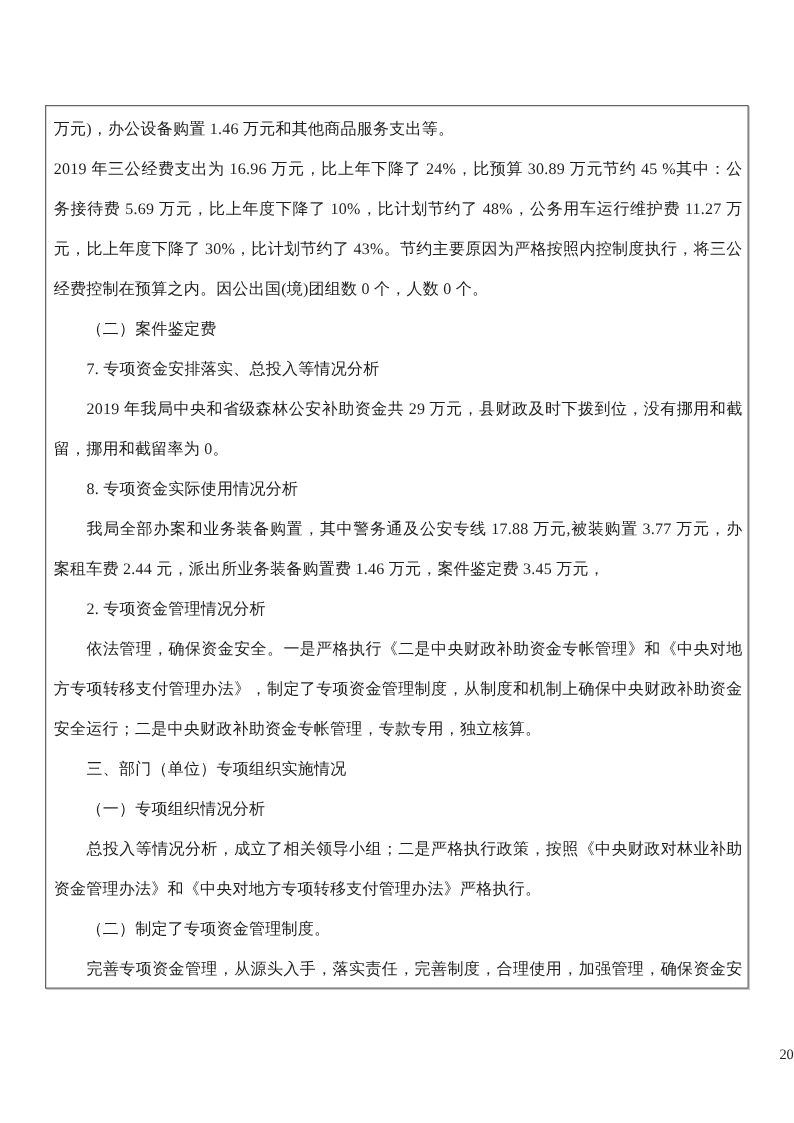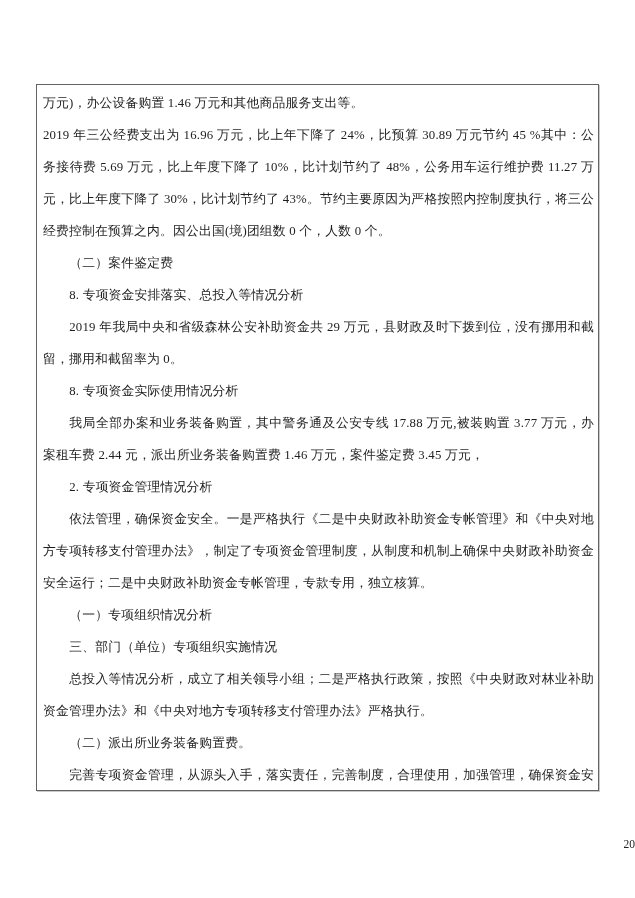--- a/index.html
+++ b/index.html
@@ -51,26 +51,26 @@
 </style>
 </head>
 <body>
 
 <div class="page">
   <div class="content-box">
 
   <p class="para">万元)，办公设备购置 1.46 万元和其他商品服务支出等。</p>
       <p class="para">2019 年三公经费支出为 16.96 万元，比上年下降了 24%，比预算 30.89 万元节约 45 %其中：公务接待费 5.69 万元，比上年度下降了 10%，比计划节约了 48%，公务用车运行维护费 11.27 万元，比上年度下降了 30%，比计划节约了 43%。节约主要原因为严格按照内控制度执行，将三公经费控制在预算之内。因公出国(境)团组数 0 个，人数 0 个。</p>
       <p class="para indent">（二）案件鉴定费</p>
-      <p class="para indent">8. 专项资金安排落实、总投入等情况分析</p>
+      <p class="para indent">7. 专项资金安排落实、总投入等情况分析</p>
       <p class="para indent">2019 年我局中央和省级森林公安补助资金共 29 万元，县财政及时下拨到位，没有挪用和截留，挪用和截留率为 0。</p>
       <p class="para indent">8. 专项资金实际使用情况分析</p>
       <p class="para indent">我局全部办案和业务装备购置，其中警务通及公安专线 17.88 万元,被装购置 3.77 万元，办案租车费 2.44 元，派出所业务装备购置费 1.46 万元，案件鉴定费 3.45 万元，</p>
       <p class="para indent">2. 专项资金管理情况分析</p>
       <p class="para indent">依法管理，确保资金安全。一是严格执行《二是中央财政补助资金专帐管理》和《中央对地方专项转移支付管理办法》，制定了专项资金管理制度，从制度和机制上确保中央财政补助资金安全运行；二是中央财政补助资金专帐管理，专款专用，独立核算。</p>
+      <p class="para indent">三、部门（单位）专项组织实施情况</p>
       <p class="para indent">（一）专项组织情况分析</p>
-      <p class="para indent">三、部门（单位）专项组织实施情况</p>
       <p class="para indent">总投入等情况分析，成立了相关领导小组；二是严格执行政策，按照《中央财政对林业补助资金管理办法》和《中央对地方专项转移支付管理办法》严格执行。</p>
-      <p class="para indent">（二）派出所业务装备购置费。</p>
+      <p class="para indent">（二）制定了专项资金管理制度。</p>
       <p class="para indent">完善专项资金管理，从源头入手，落实责任，完善制度，合理使用，加强管理，确保资金安全上。</p>
     </div>
   <div class="page-number">20</div>
 </div>
 
 </body></html>

